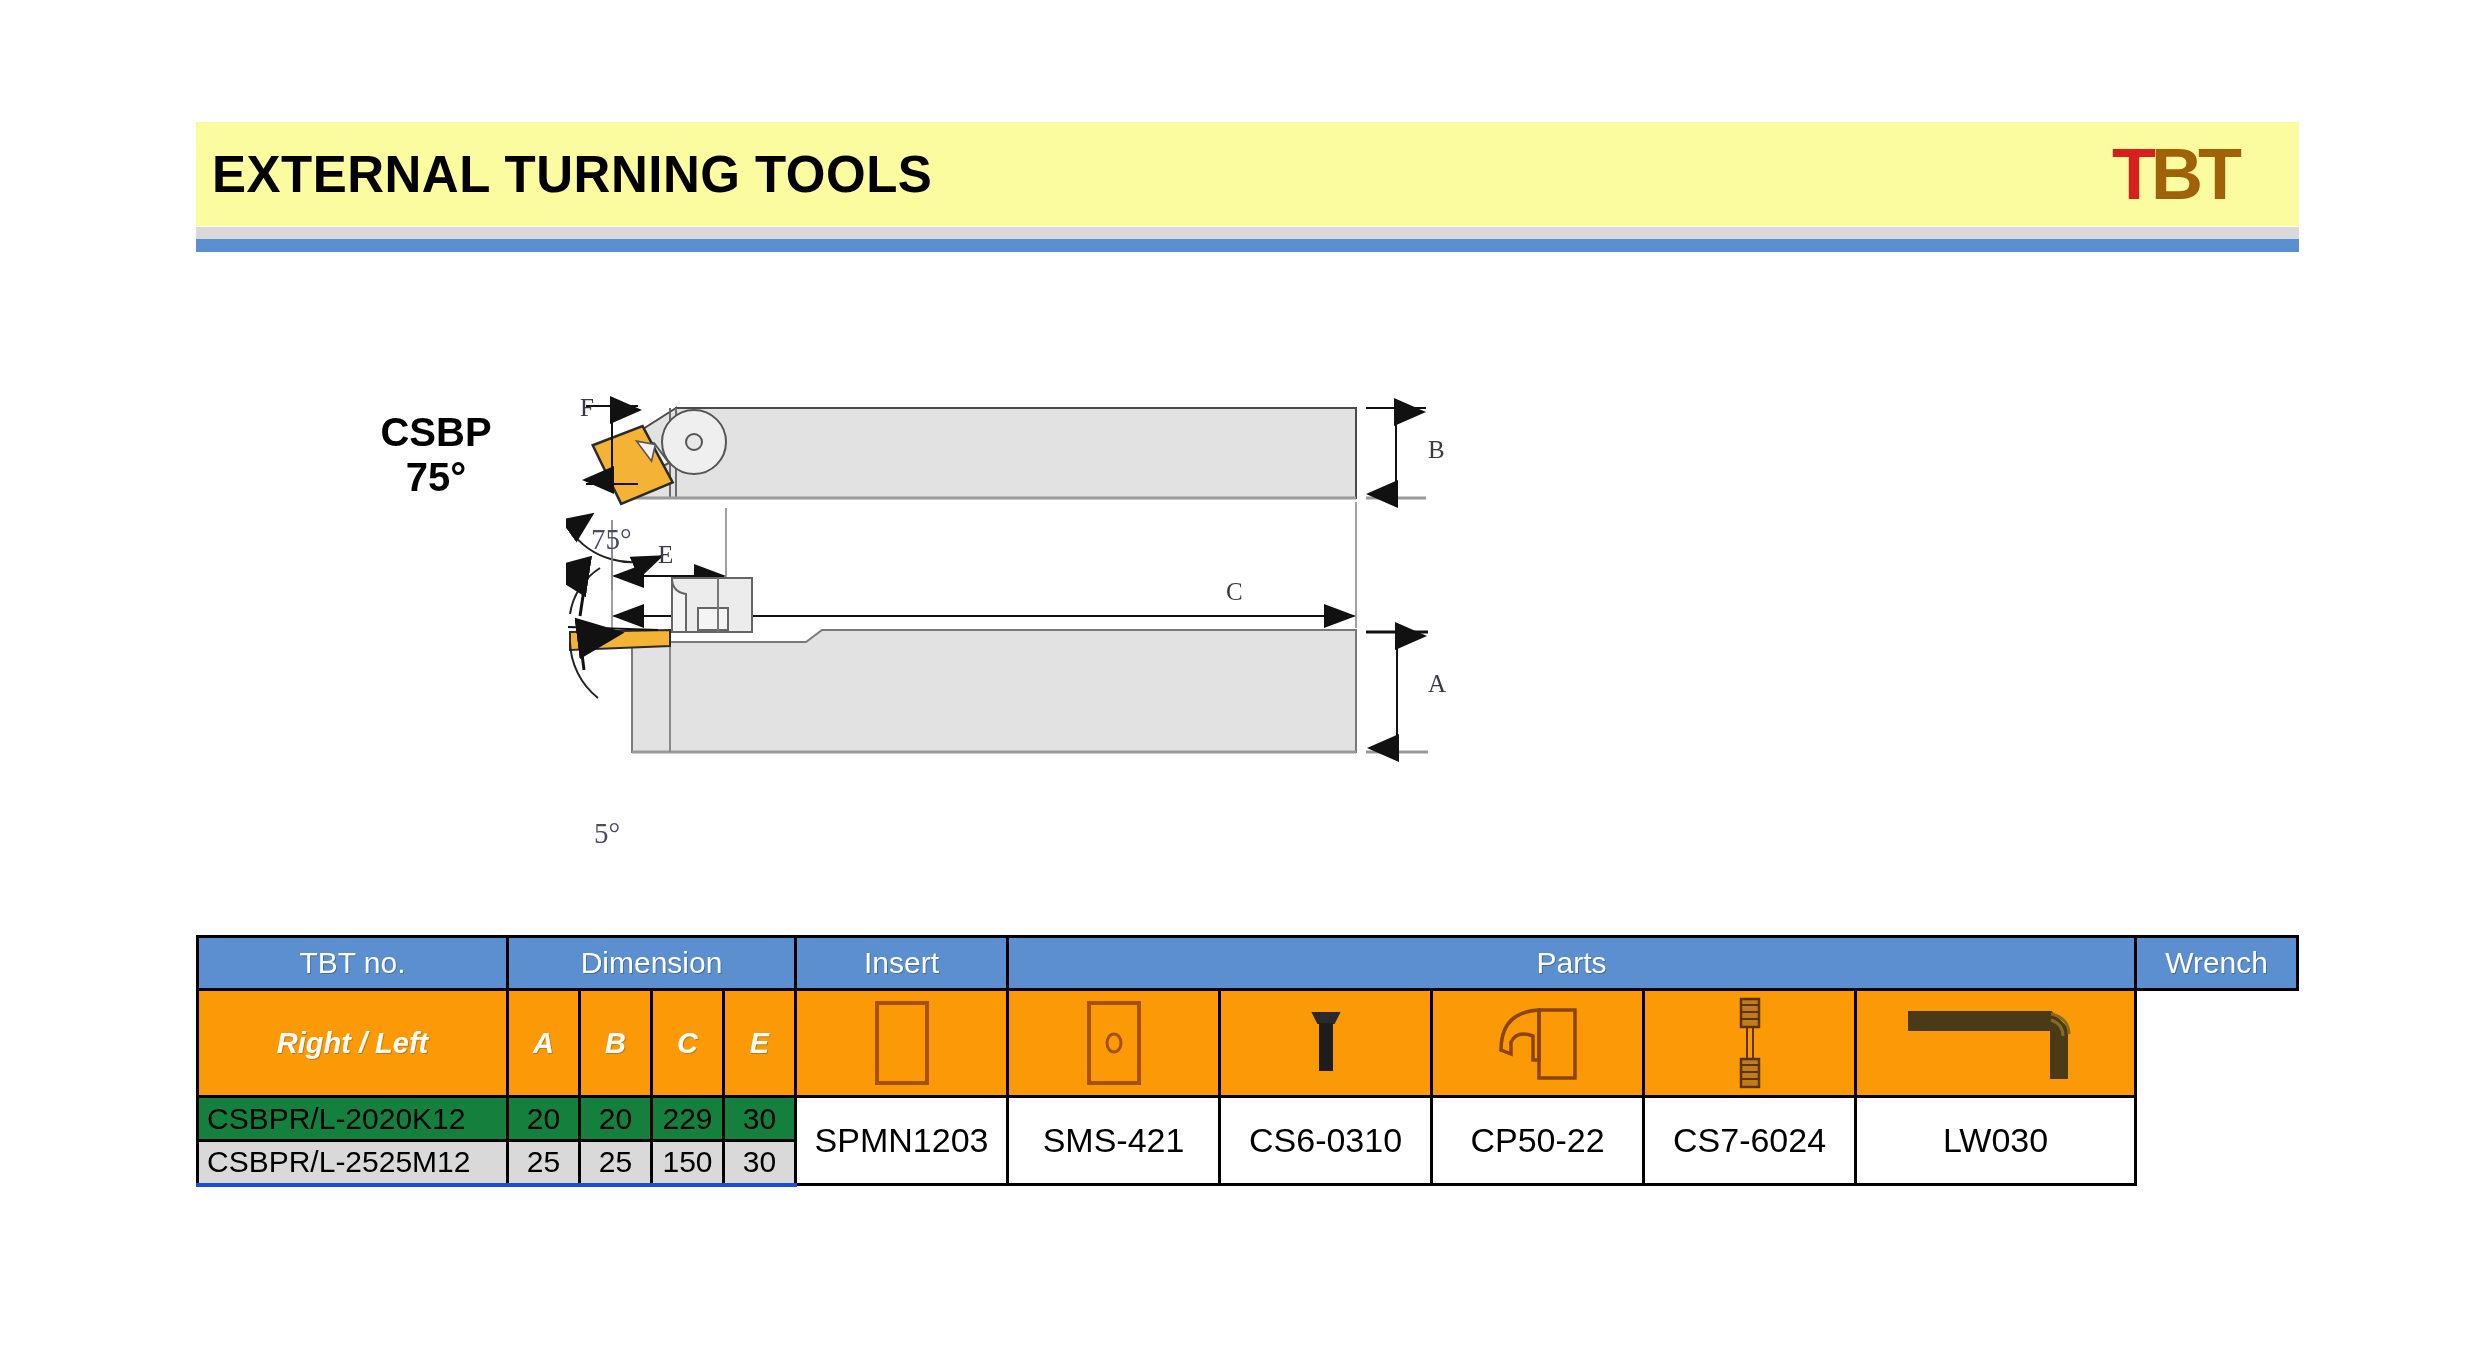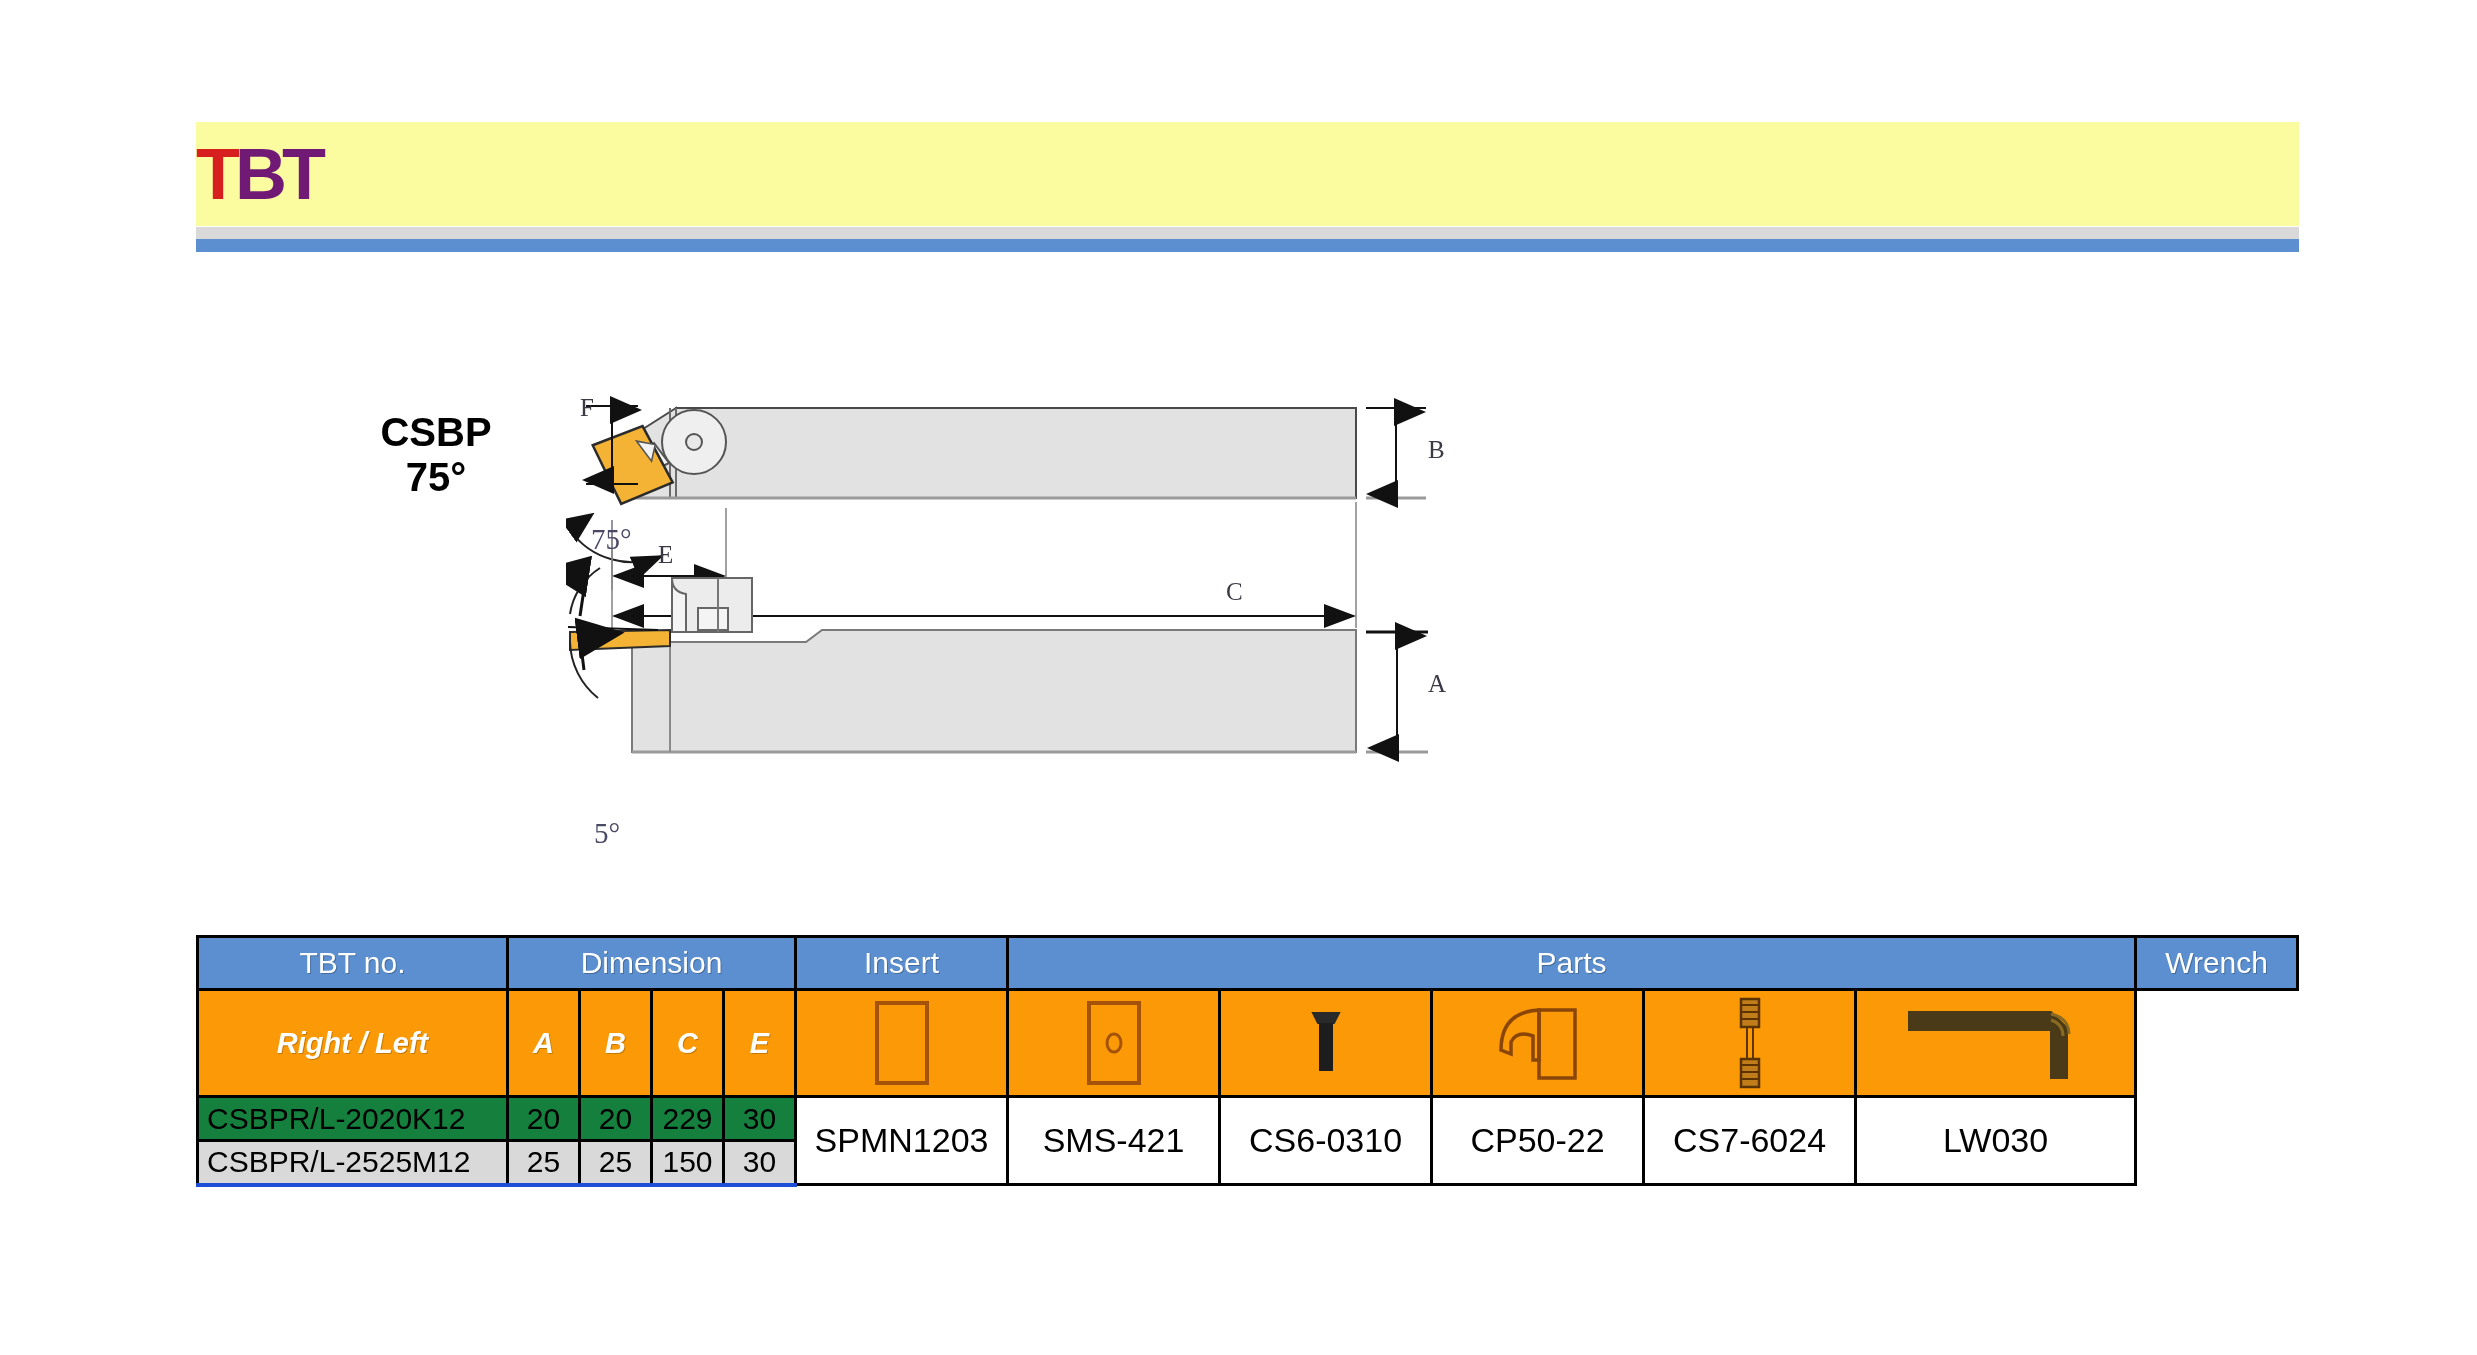--- a/index.html
+++ b/index.html
@@ -40,21 +40,21 @@
     font-size: 72px;
     font-weight: bold;
     line-height: 1;
     letter-spacing: -5px;
     font-family: "Liberation Sans", sans-serif;
     white-space: nowrap;
     display: flex;
     align-items: baseline;
   }
   #brand-logo .t1 { color: #d81f1f; }
-  #brand-logo .bt { color: #701a75; }
+  #brand-logo .bt { color: #a16207; }
 
   #header-rule-gray {
     position: absolute;
     left: 196px; top: 227px;
     width: 2103px; height: 12px;
     background: #d9d9d9;
   }
   #header-rule-blue {
     position: absolute;
     left: 196px; top: 239px;
@@ -146,20 +146,21 @@
     font-size: 30px;
   }
   #spec-table tr.alt td { background: #d9d9d9; }
   #spec-table td.span-cell { background: #ffffff !important; font-size: 34px; }
   #spec-table td.outer-bottom { border-bottom: 4px solid #1d4ed8; }
 </style>
 </head>
 <body>
 
 <div id="header-banner">
+  <div id="page-title">EXTERNAL TURNING TOOLS</div>
   <div id="brand-logo">
     <span class="t1">T</span>
       <span class="bt">BT</span>
   </div>
 </div>
 <div id="header-rule-gray"></div>
 <div id="header-rule-blue"></div>
 
 <div id="drawing-area">
 

